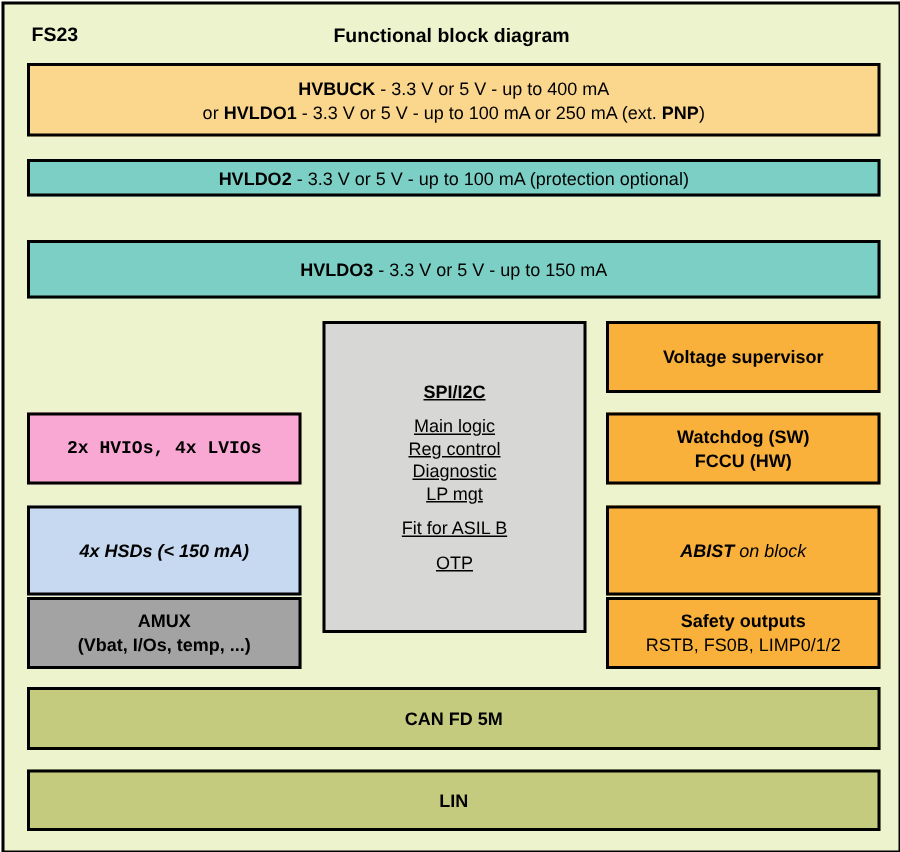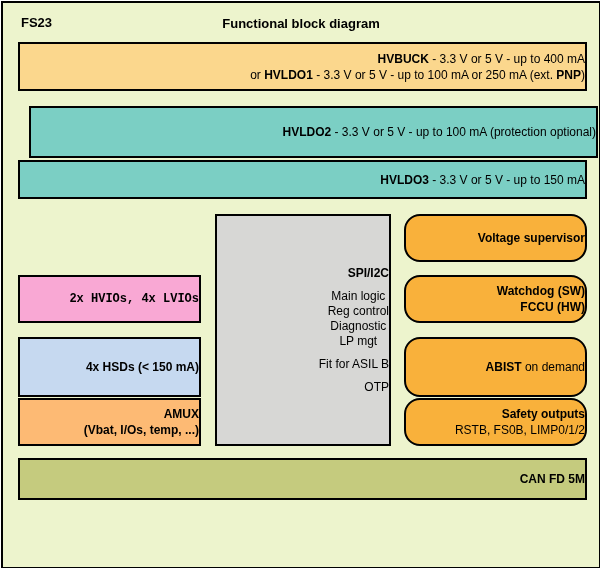--- a/index.html
+++ b/index.html
@@ -31,45 +31,46 @@
     text-align: center;
     font-size: 13px;
     font-weight: bold;
   }
   .box {
     position: absolute;
     border: 2px solid #000;
     box-sizing: border-box;
     display: flex;
     flex-direction: column;
-    align-items: flex-end;
+    align-items: center;
     justify-content: center;
     text-align: center;
     font-size: 12px;
     line-height: 16px;
   }
   .b { font-weight: bold; }
 
   
   .hvbuck { left: 15px; top: 39px;  width: 569px; height: 49px; }
-  .hvldo2 { left: 15px; top: 103px; width: 569px; height: 52px; margin-left: 11px; }
+  .hvldo2 { left: 15px; top: 103px; width: 569px; height: 25px; }
   .hvldo3 { left: 15px; top: 157px; width: 569px; height: 39px; }
 
   
   .lcol { left: 15px;  width: 183px; }
-  .rcol { left: 401px; width: 183px; border-radius: 16px; }
+  .rcol { left: 401px; width: 183px; }
   .row1 { top: 211px; height: 48px; }
   .row2 { top: 272px; height: 48px; }
-  .row3 { top: 334px; height: 60px; }
+  .row3 { top: 334px; height: 60px; font-style: italic; }
   .row4 { top: 395px; height: 48px; }
 
   .core {
-    left: 212px; top: 211px; width: 176px; height: 232px;
+    left: 212px; top: 211px; width: 176px; height: 208px;
     gap: 8px;
     line-height: 15px;
+    text-decoration: underline;
   }
   .core .group div { line-height: 15px; }
 
   
   .can { left: 15px; top: 455px; width: 569px; height: 42px; }
   .lin { left: 15px; top: 510px; width: 569px; height: 41px; }
 </style>
 </head>
 <body>
 
@@ -90,21 +91,21 @@
   <div class="box hvldo3" style="background-color: rgb(123, 207, 196);">
     <div><span class="b">HVLDO3</span><span> - 3.3 V or 5 V - up to 150 mA</span></div>
   </div>
 
   <div class="box lcol row2 b" style="background-color: #f9a8d4; font-family: Liberation Mono, monospace;">
     <div>2x HVIOs, 4x LVIOs</div>
   </div>
   <div class="box lcol row3 b" style="background-color: rgb(198, 217, 240);">
     <div>4x HSDs (&lt; 150 mA)</div>
   </div>
-  <div class="box lcol row4 b" style="background-color: #fdba74;">
+  <div class="box lcol row4 b" style="background-color: #a3a3a3;">
     <div>AMUX</div>
     <div>(Vbat, I/Os, temp, ...)</div>
   </div>
 
   <div class="box core" style="background-color: rgb(215, 215, 213);">
     <div class="b">SPI/I2C</div>
     <div class="group">
       <div>Main logic</div>
       <div>Reg control</div>
       <div>Diagnostic</div>
@@ -119,24 +120,27 @@
   </div>
 
   <div class="box rcol row1 b" style="background-color: rgb(249, 177, 59);">
     <div>Voltage supervisor</div>
   </div>
   <div class="box rcol row2 b" style="background-color: rgb(249, 177, 59);">
     <div>Watchdog (SW)</div>
     <div>FCCU (HW)</div>
   </div>
   <div class="box rcol row3" style="background-color: rgb(249, 177, 59);">
-    <div><span class="b">ABIST</span><span> on demand</span></div>
+    <div><span class="b">ABIST</span><span> on block</span></div>
   </div>
   <div class="box rcol row4" style="background-color: rgb(249, 177, 59);">
     <div class="b">Safety outputs</div>
     <div>RSTB, FS0B, LIMP0/1/2</div>
   </div>
 
   <div class="box can b" style="background-color: rgb(197, 203, 126);">
     <div>CAN FD 5M</div>
   </div>
+  <div class="box lin b" style="background-color: rgb(197, 203, 126);">
+    <div>LIN</div>
+  </div>
 
 </div>
 
 </body></html>

